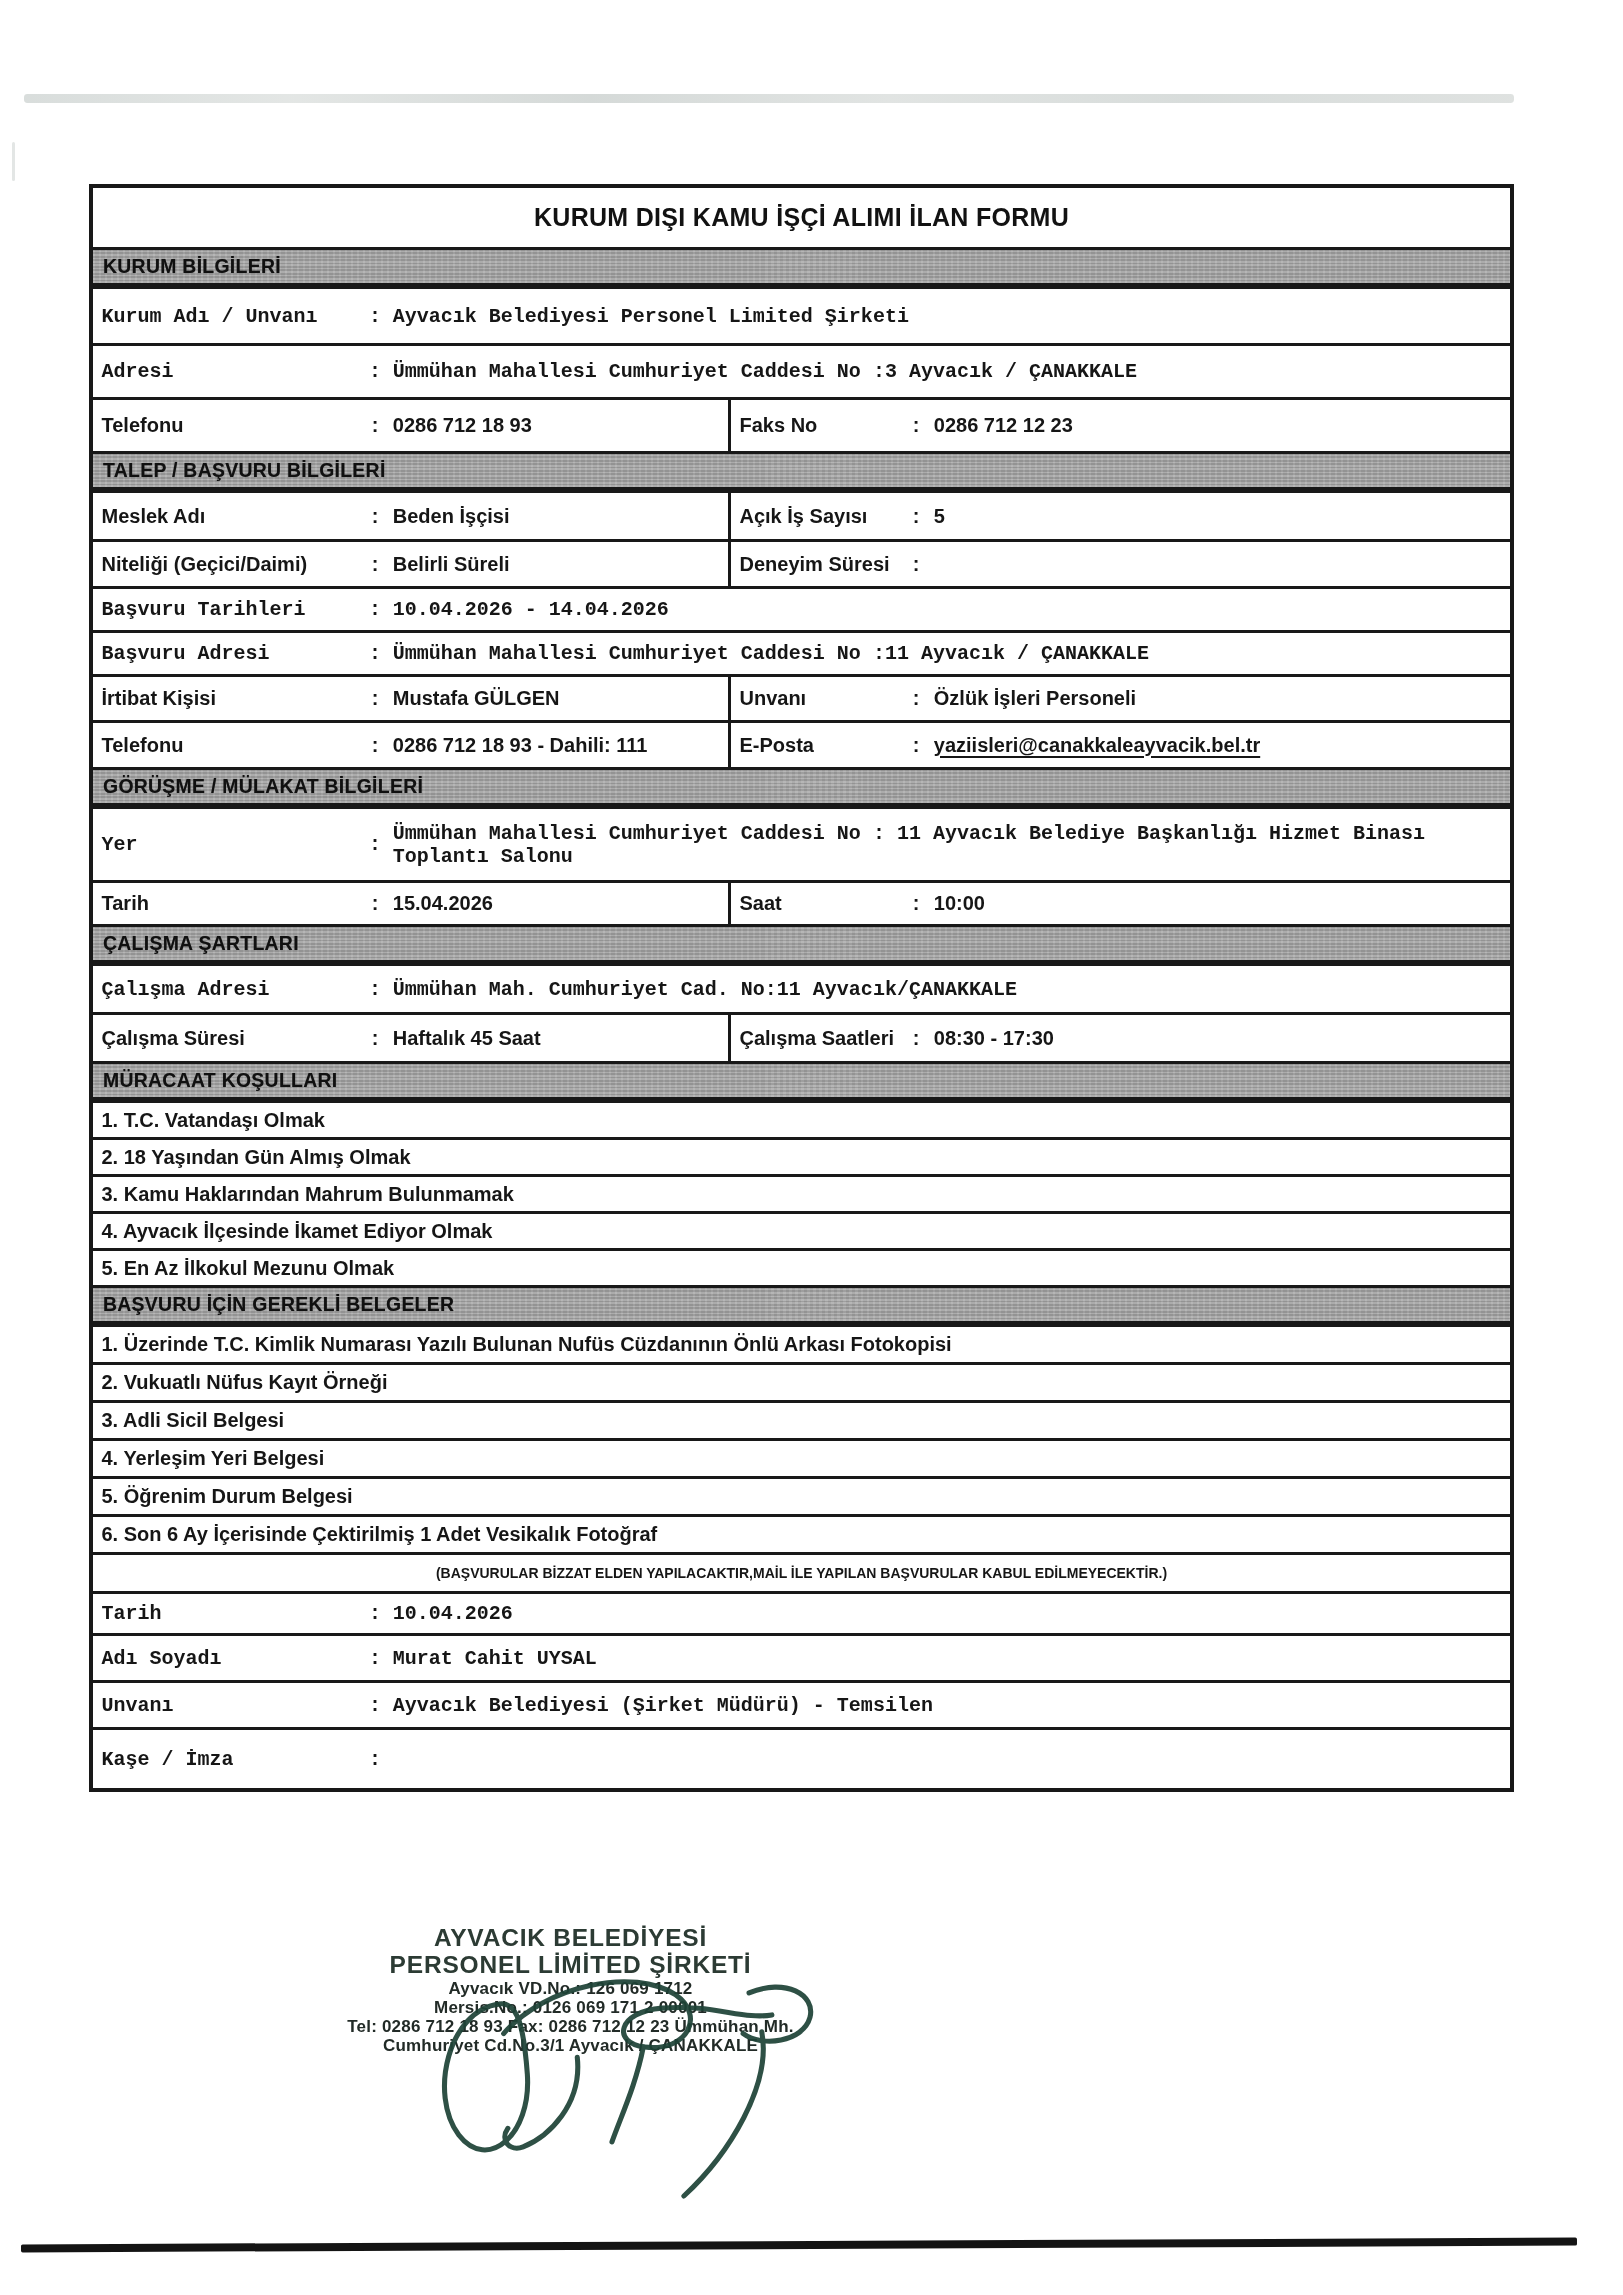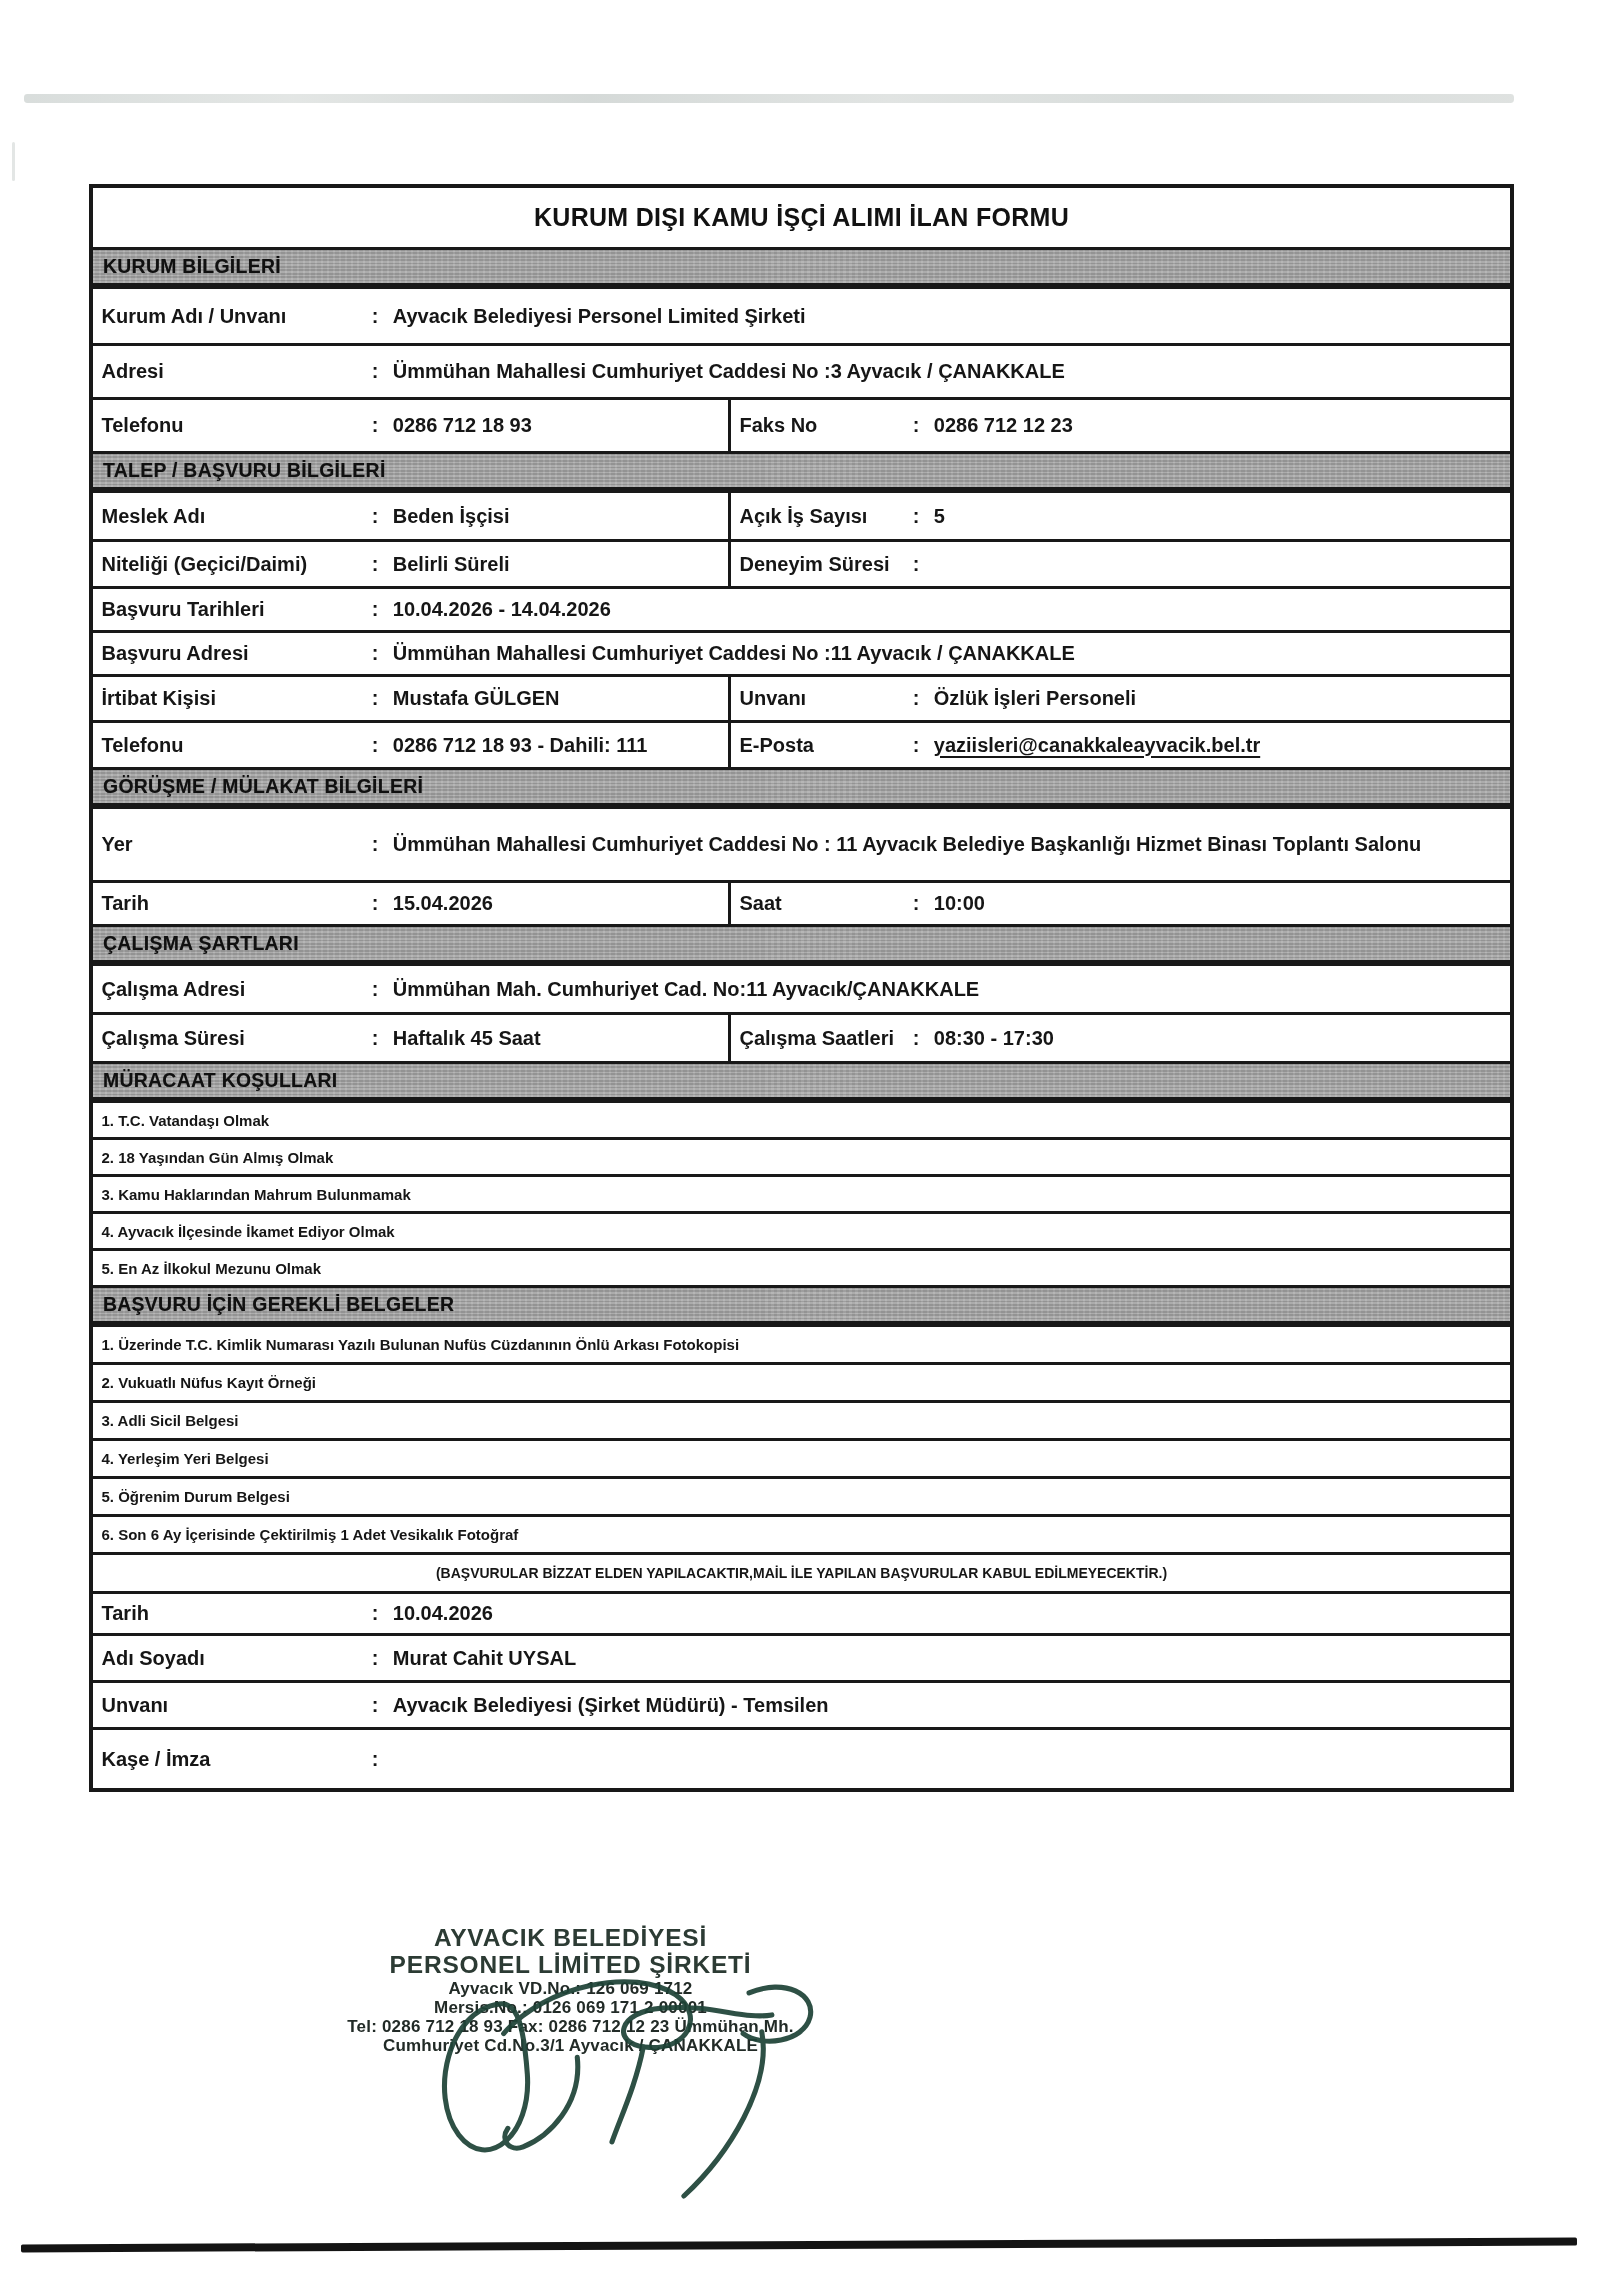--- a/index.html
+++ b/index.html
@@ -43,35 +43,35 @@
     background-image:
       repeating-linear-gradient(0deg, rgba(255,255,255,.14) 0 1.7px, rgba(0,0,0,.07) 1.7px 3.4px),
       repeating-linear-gradient(90deg, rgba(255,255,255,.05) 0 2.5px, rgba(0,0,0,.05) 2.5px 6px);
     text-shadow:0 0 0.8px rgba(0,0,0,.4);
   }
   .row {
     display:grid; align-items:center; border-top:3.4px solid #181818;
     font-size:20px; font-weight:700; color:#161616;
   }
   .row:first-of-type { border-top:none; }
-  .row.single  { grid-template-columns:271px 22px 1fr; }
+  .row.single  { grid-template-columns:271px 22px 1fr;font-family:Liberation Mono, monospace; }
   .row.double  { grid-template-columns:271px 22px 342px 177px 22px 1fr; }
   .row.full    { grid-template-columns:1fr; }
   .lab  { padding-left:8.5px; }
   .colon{ text-align:center; }
   .val  { padding-left:6.8px; }
   .lab2 {
     align-self:stretch; display:flex; align-items:center;
     border-left:3.4px solid #181818; padding-left:8.5px;
   }
   .h68{min-height:57px}.h64{min-height:54px}.h58{min-height:49px}.h56{min-height:47px}
   .h54{min-height:46px}.h52{min-height:44px}.h50{min-height:42px}.h88{min-height:74px}
   .h44{min-height:37px}.h45{min-height:38px}.h46{min-height:39px}.h55{min-height:47px}
   .h72{min-height:61px}
-  .list-item { padding:5px 8.5px; font-size:15px; }
+  .list-item { padding:5px 8.5px; font-size:20px; }
   .note-row { display:flex; align-items:center; justify-content:center;
     text-align:center; font-size:14px; padding:5px 8.5px; }
   .underlined { text-decoration:underline; text-decoration-thickness:1.7px; text-underline-offset:4.2px; }
 
   
   .stamp {
     position:absolute; left:266px; top:1924px; width:609px; z-index:3;
     text-align:center; font-weight:700; line-height:1.12; pointer-events:none;
   }
   .stamp-big   { font-size:24.5px; letter-spacing:0.8px; color:#2c3b34; }

